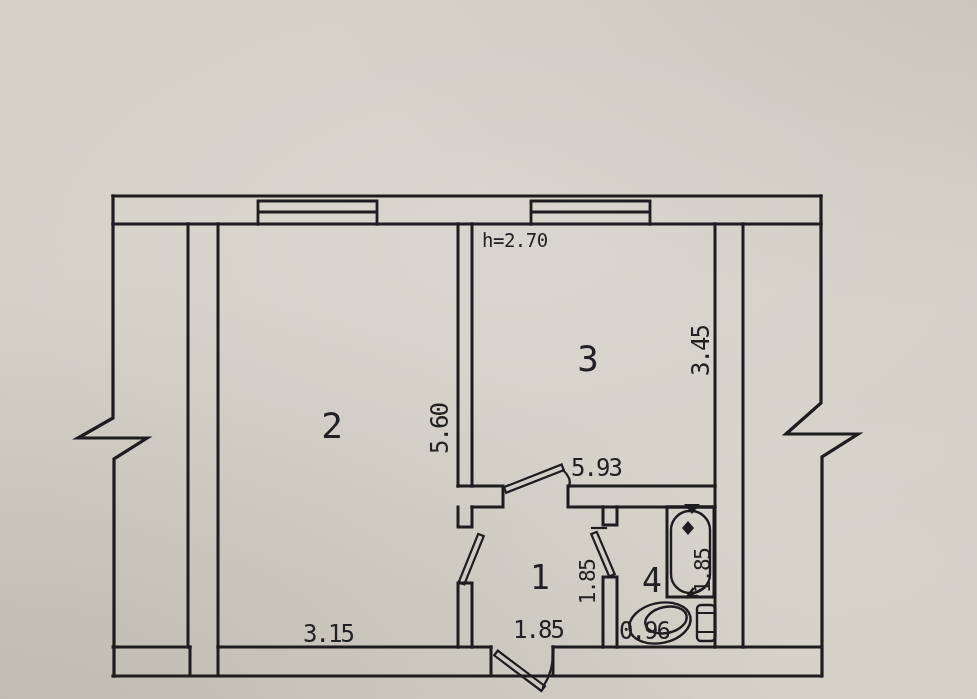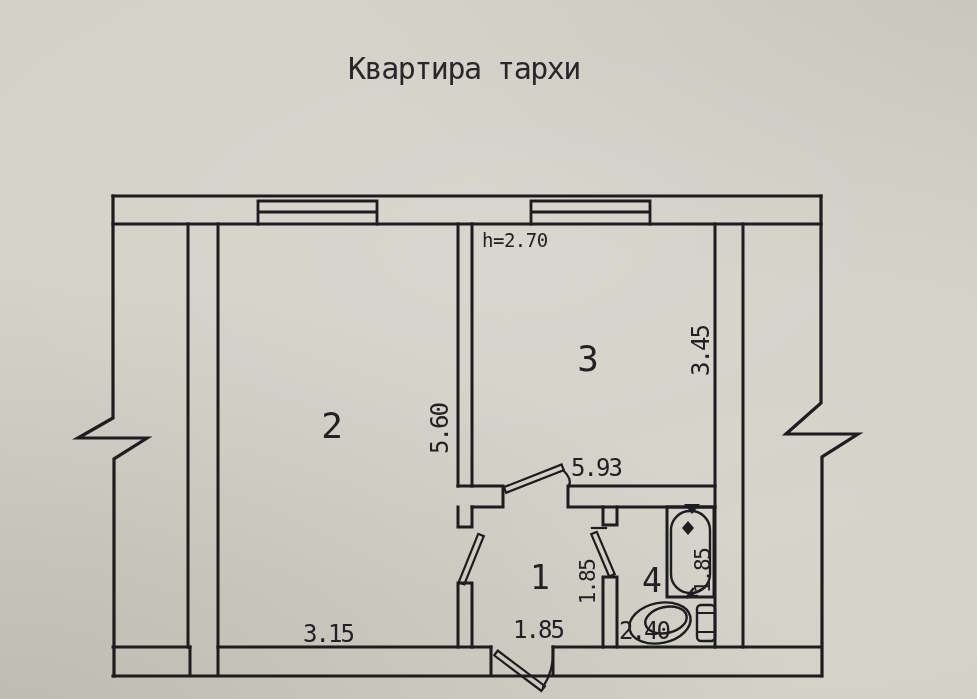--- a/index.html
+++ b/index.html
@@ -90,34 +90,33 @@
     </g>
 
     <g stroke-width="2.4">
       <rect x="697" y="605" width="18" height="36" rx="4"></rect>
       <path d="M697,613 H715 M697,632 H715" stroke-width="2"></path>
       <ellipse cx="660" cy="623" rx="31" ry="20" transform="rotate(-12 660 623)"></ellipse>
       <ellipse cx="666" cy="620" rx="21" ry="13" transform="rotate(-12 666 620)"></ellipse>
     </g>
   </svg>
 
-  <div class="lbl title-line" style="left:464px;top:68px;">Квартира тархи</div>
 
   <div class="lbl note" style="left:482px;top:240px;transform:translate(0,-50%);">h=2.70</div>
 
   <div class="lbl room-num" style="left:332px;top:425px;">2</div>
   <div class="lbl room-num" style="left:588px;top:358px;">3</div>
   <div class="lbl room-num small" style="left:540px;top:577px;">1</div>
   <div class="lbl room-num small" style="left:652px;top:580px;">4</div>
 
   <div class="lbl dim rot" style="left:440px;top:429px;">5.60</div>
   <div class="lbl dim" style="left:328px;top:634px;">3.15</div>
 
   <div class="lbl dim rot" style="left:701px;top:351px;">3.45</div>
   <div class="lbl dim" style="left:596px;top:468px;">5.93</div>
 
   <div class="lbl dim rot small" style="left:588px;top:582px;">1.85</div>
   <div class="lbl dim" style="left:538px;top:630px;">1.85</div>
 
   <div class="lbl dim rot small" style="left:703px;top:571px;">1.85</div>
-  <div class="lbl dim" style="left:644px;top:631px;">2.40</div>
+  <div class="lbl dim" style="left:644px;top:631px;">0.96</div>
 
 </div>
 
 </body></html>

